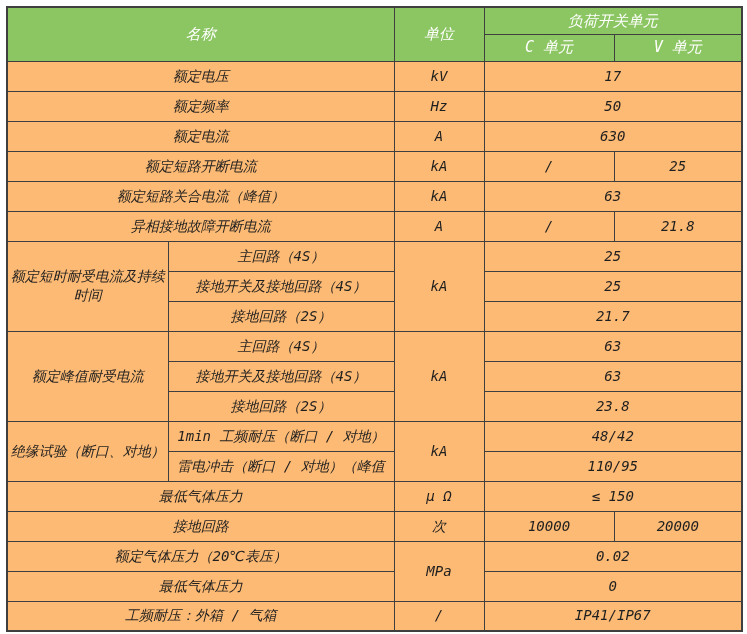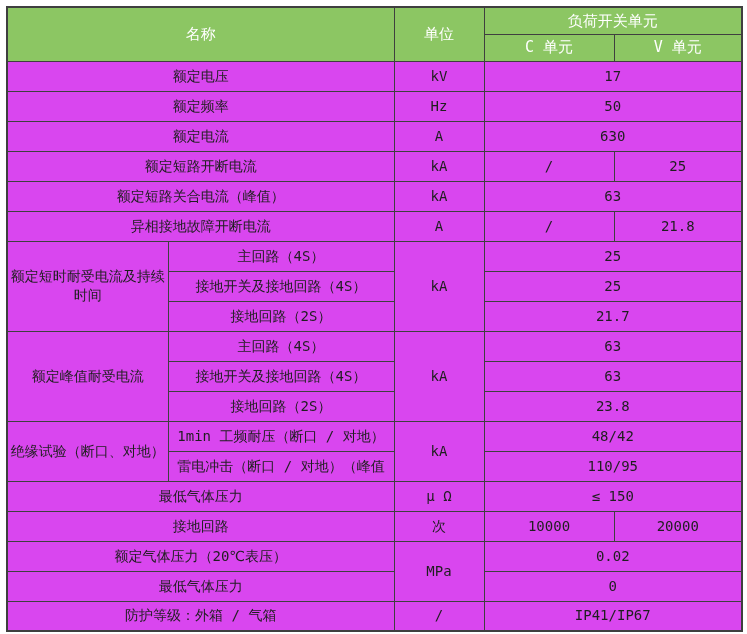--- a/index.html
+++ b/index.html
@@ -11,38 +11,39 @@
   }
   *{box-sizing:border-box;margin:0;padding:0;}
   html,body{width:747px;height:634px;background:var(--page_bg);overflow:hidden;}
   body{font-family:"DejaVu Sans Mono","DejaVu Sans",monospace;color:var(--text);}
   table.spec{
     border-collapse:collapse;
     table-layout:fixed;
     margin:6px 0 6px 6px;
     width:735px;
     border:2px solid var(--border);
+    font-style:italic;
   }
   table.spec th, table.spec td{
     border:1px solid var(--border);
     text-align:center;
     vertical-align:middle;
     font-size:14px;
     font-weight:normal;
     padding:1px 2px;
     overflow:hidden;
     line-height:1.35;
   }
   table.spec thead th{
     background:var(--header_bg);
     color:var(--header_text);
     font-size:15px;
     height:27px;
   }
-  table.spec tbody td{height:30px;background:#d946ef;text-align:center;}
+  table.spec tbody td{height:30px;background:#fdba74;text-align:center;}
   .c-label{width:161px;}
   .c-sub{width:226px;}
   .c-unit{width:90px;}
   .c-cv1{width:130px;}
   .c-cv2{width:128px;}
 </style>
 </head>
 <body>
 
 <table class="spec">
@@ -149,18 +150,18 @@
     <tr>
       <td colspan="2">额定气体压力（20℃表压）</td>
       <td rowspan="2">MPa</td>
       <td colspan="2">0.02</td>
     </tr>
     <tr>
       <td colspan="2">最低气体压力</td>
       <td colspan="2">0</td>
     </tr>
     <tr>
-      <td colspan="2">防护等级：外箱 / 气箱</td>
+      <td colspan="2">工频耐压：外箱 / 气箱</td>
       <td>/</td>
       <td colspan="2">IP41/IP67</td>
     </tr>
   </tbody>
 </table>
 
 </body></html>

